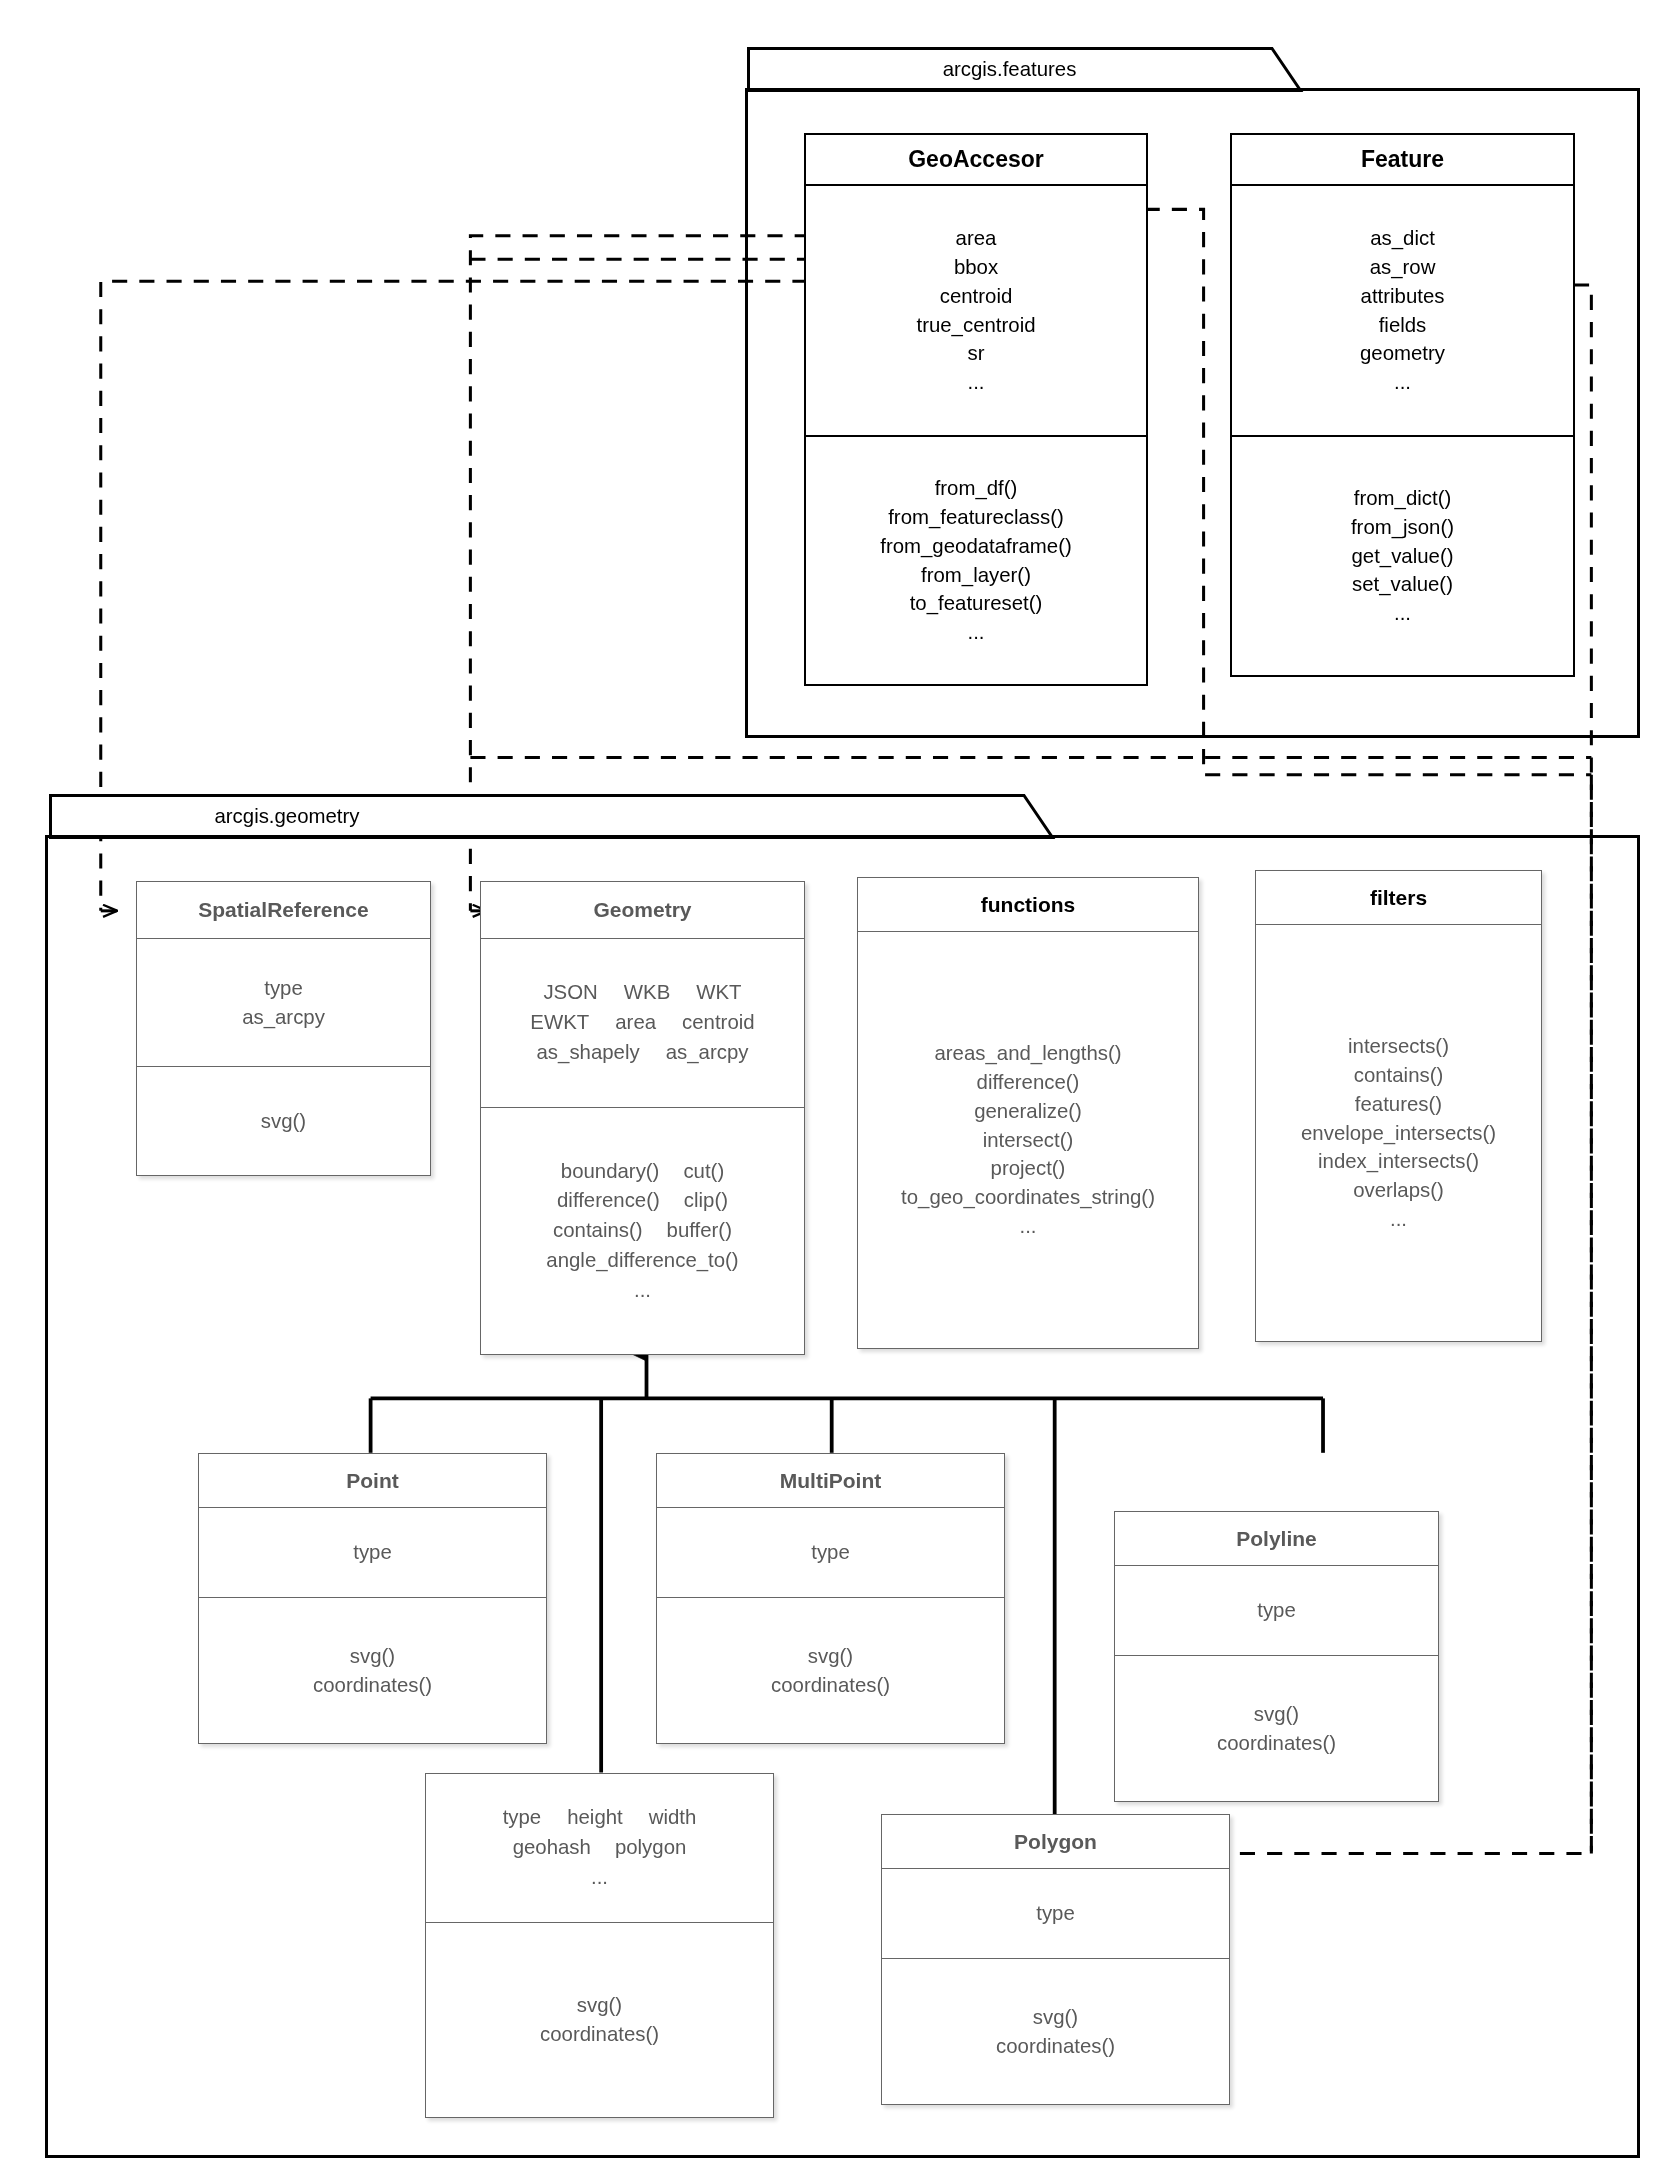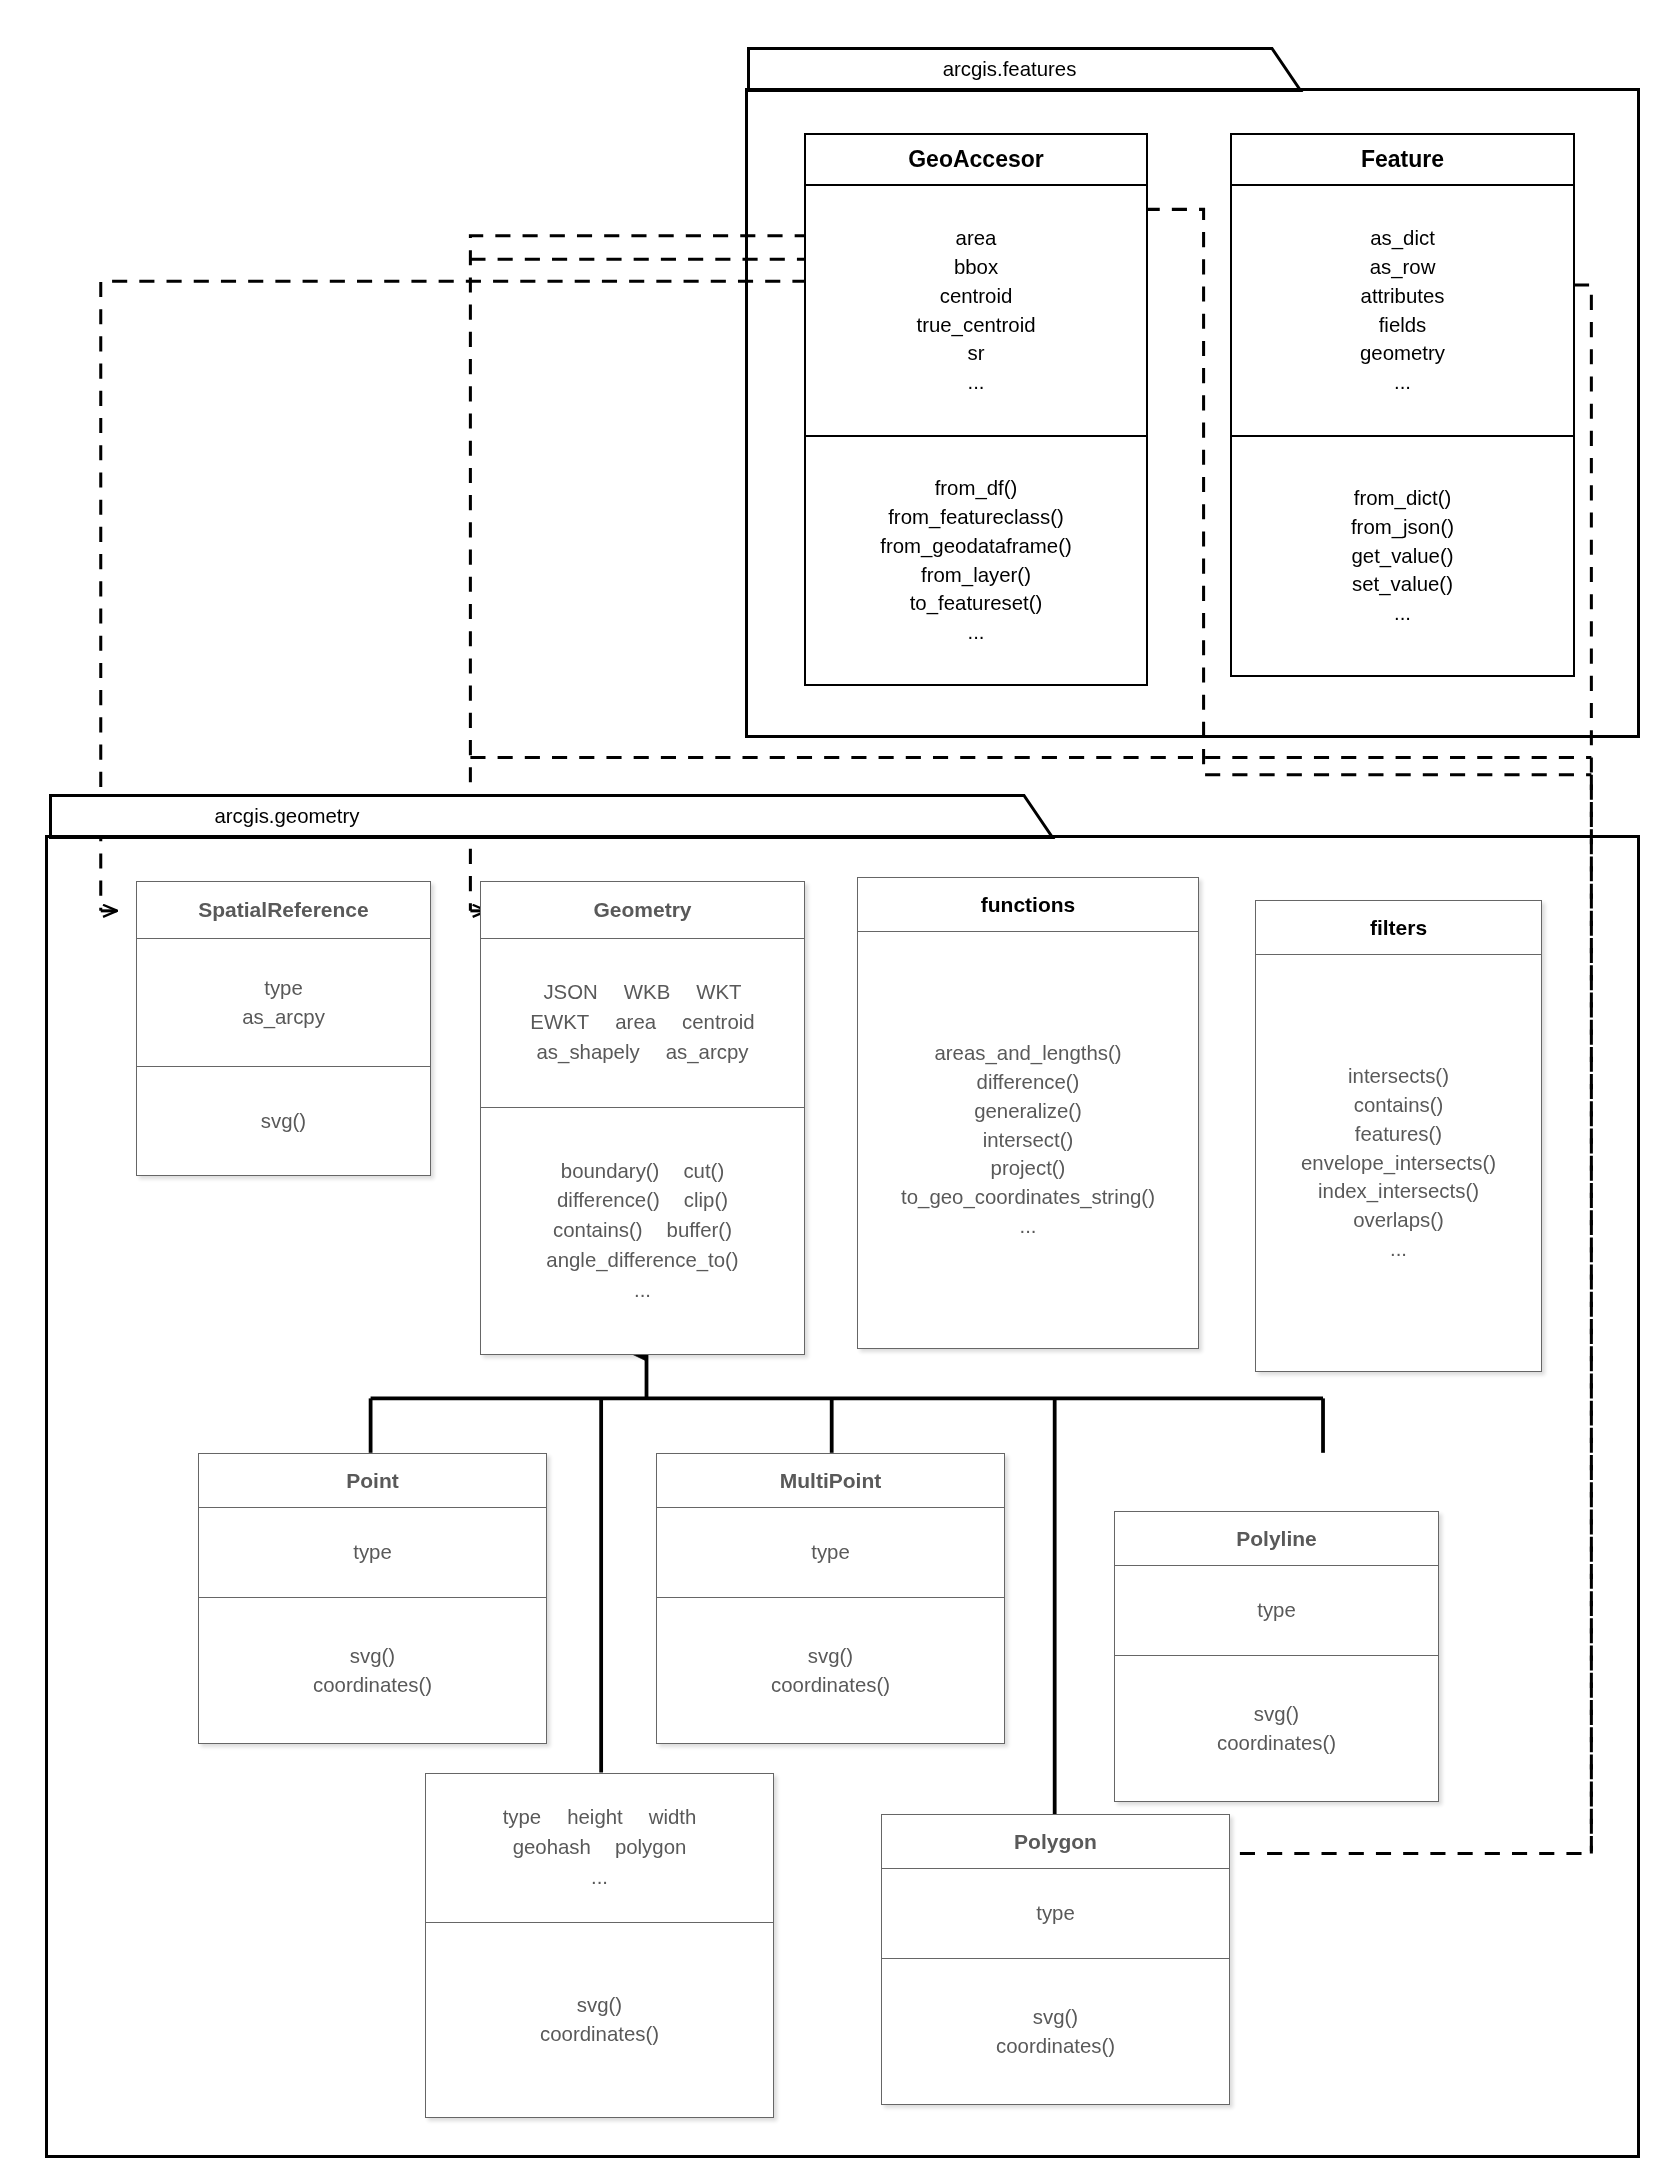--- a/index.html
+++ b/index.html
@@ -237,21 +237,21 @@
       <div class="mrow">areas_and_lengths()</div>
       <div class="mrow">difference()</div>
       <div class="mrow">generalize()</div>
       <div class="mrow">intersect()</div>
       <div class="mrow">project()</div>
       <div class="mrow">to_geo_coordinates_string()</div>
       <div class="mrow">...</div>
     </div>
   </div>
 
-  <div class="cls soft blacktitle" style="left:1255px;top:900px;width:287px;height:472px;">
+  <div class="cls soft blacktitle" style="left:1255px;top:870px;width:287px;height:472px;">
     <div class="cls-title" style="height:54px;">filters</div>
     <div class="cls-sec" style="flex:1;">
       <div class="mrow">intersects()</div>
       <div class="mrow">contains()</div>
       <div class="mrow">features()</div>
       <div class="mrow">envelope_intersects()</div>
       <div class="mrow">index_intersects()</div>
       <div class="mrow">overlaps()</div>
       <div class="mrow">...</div>
     </div>

